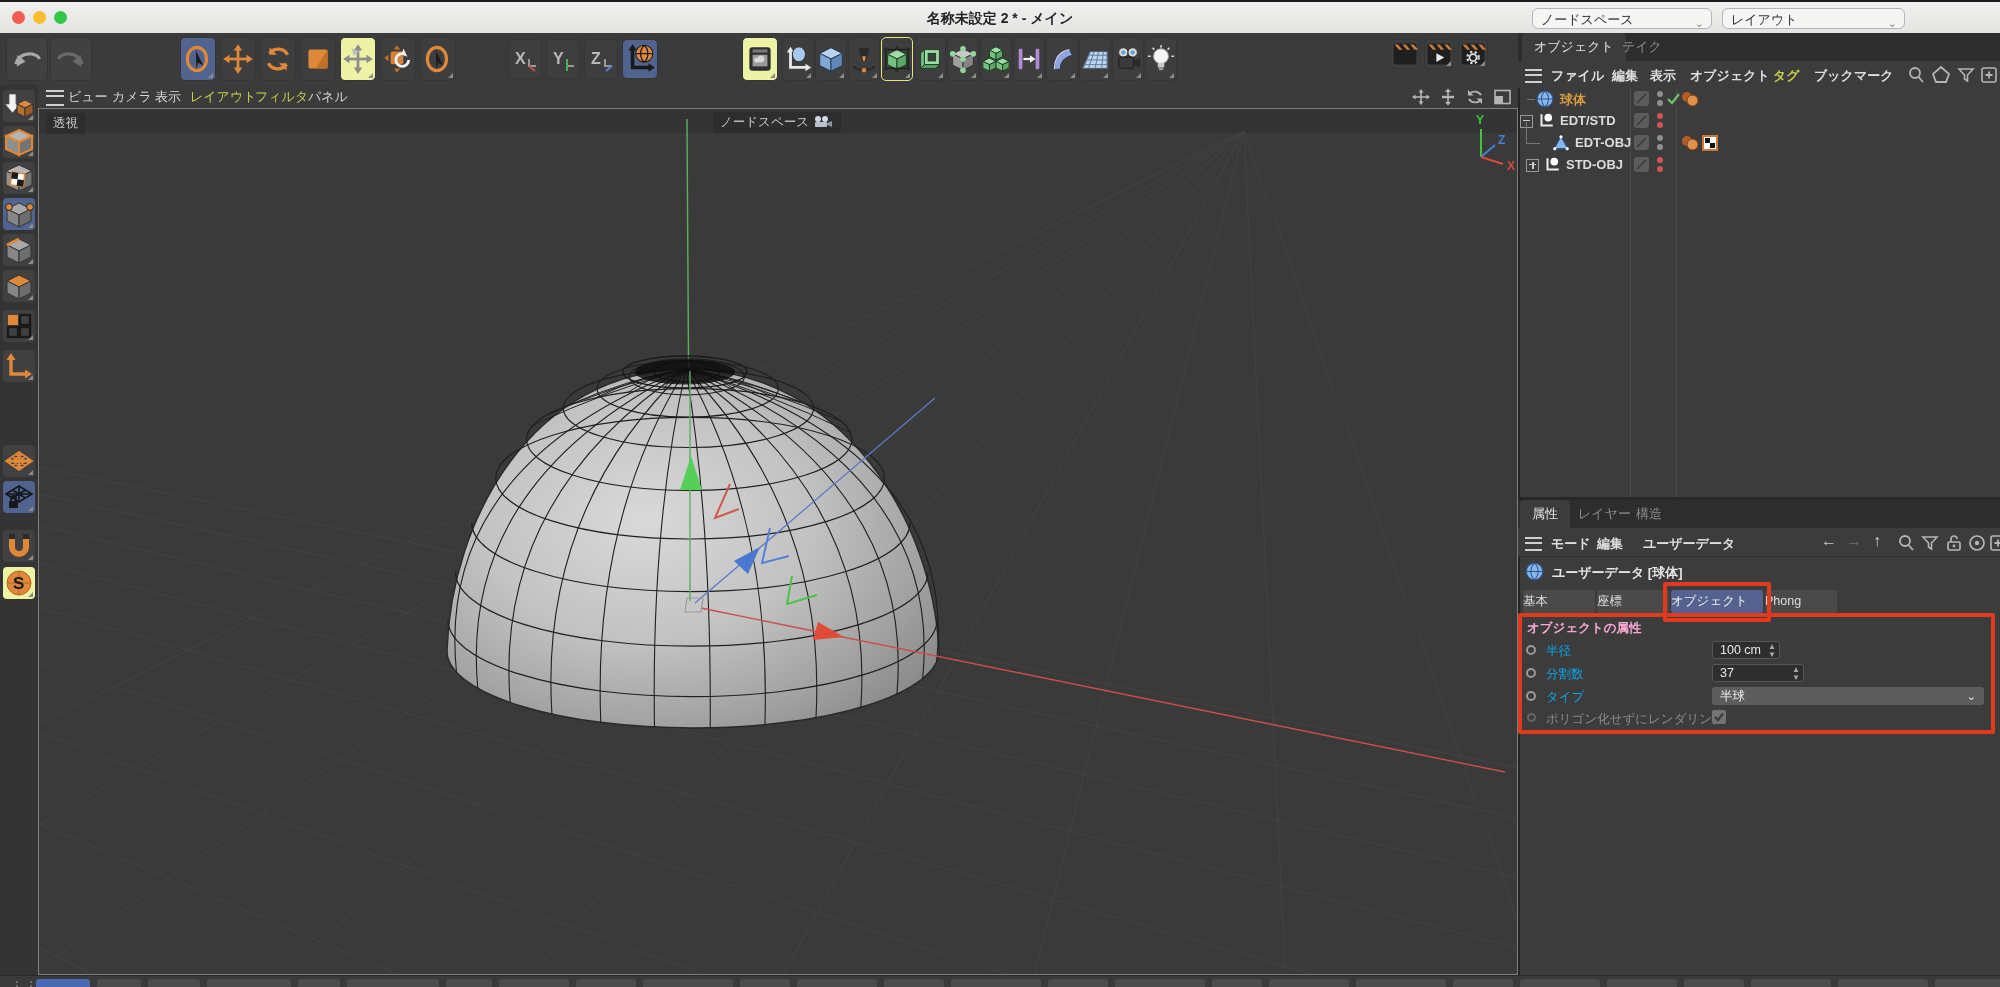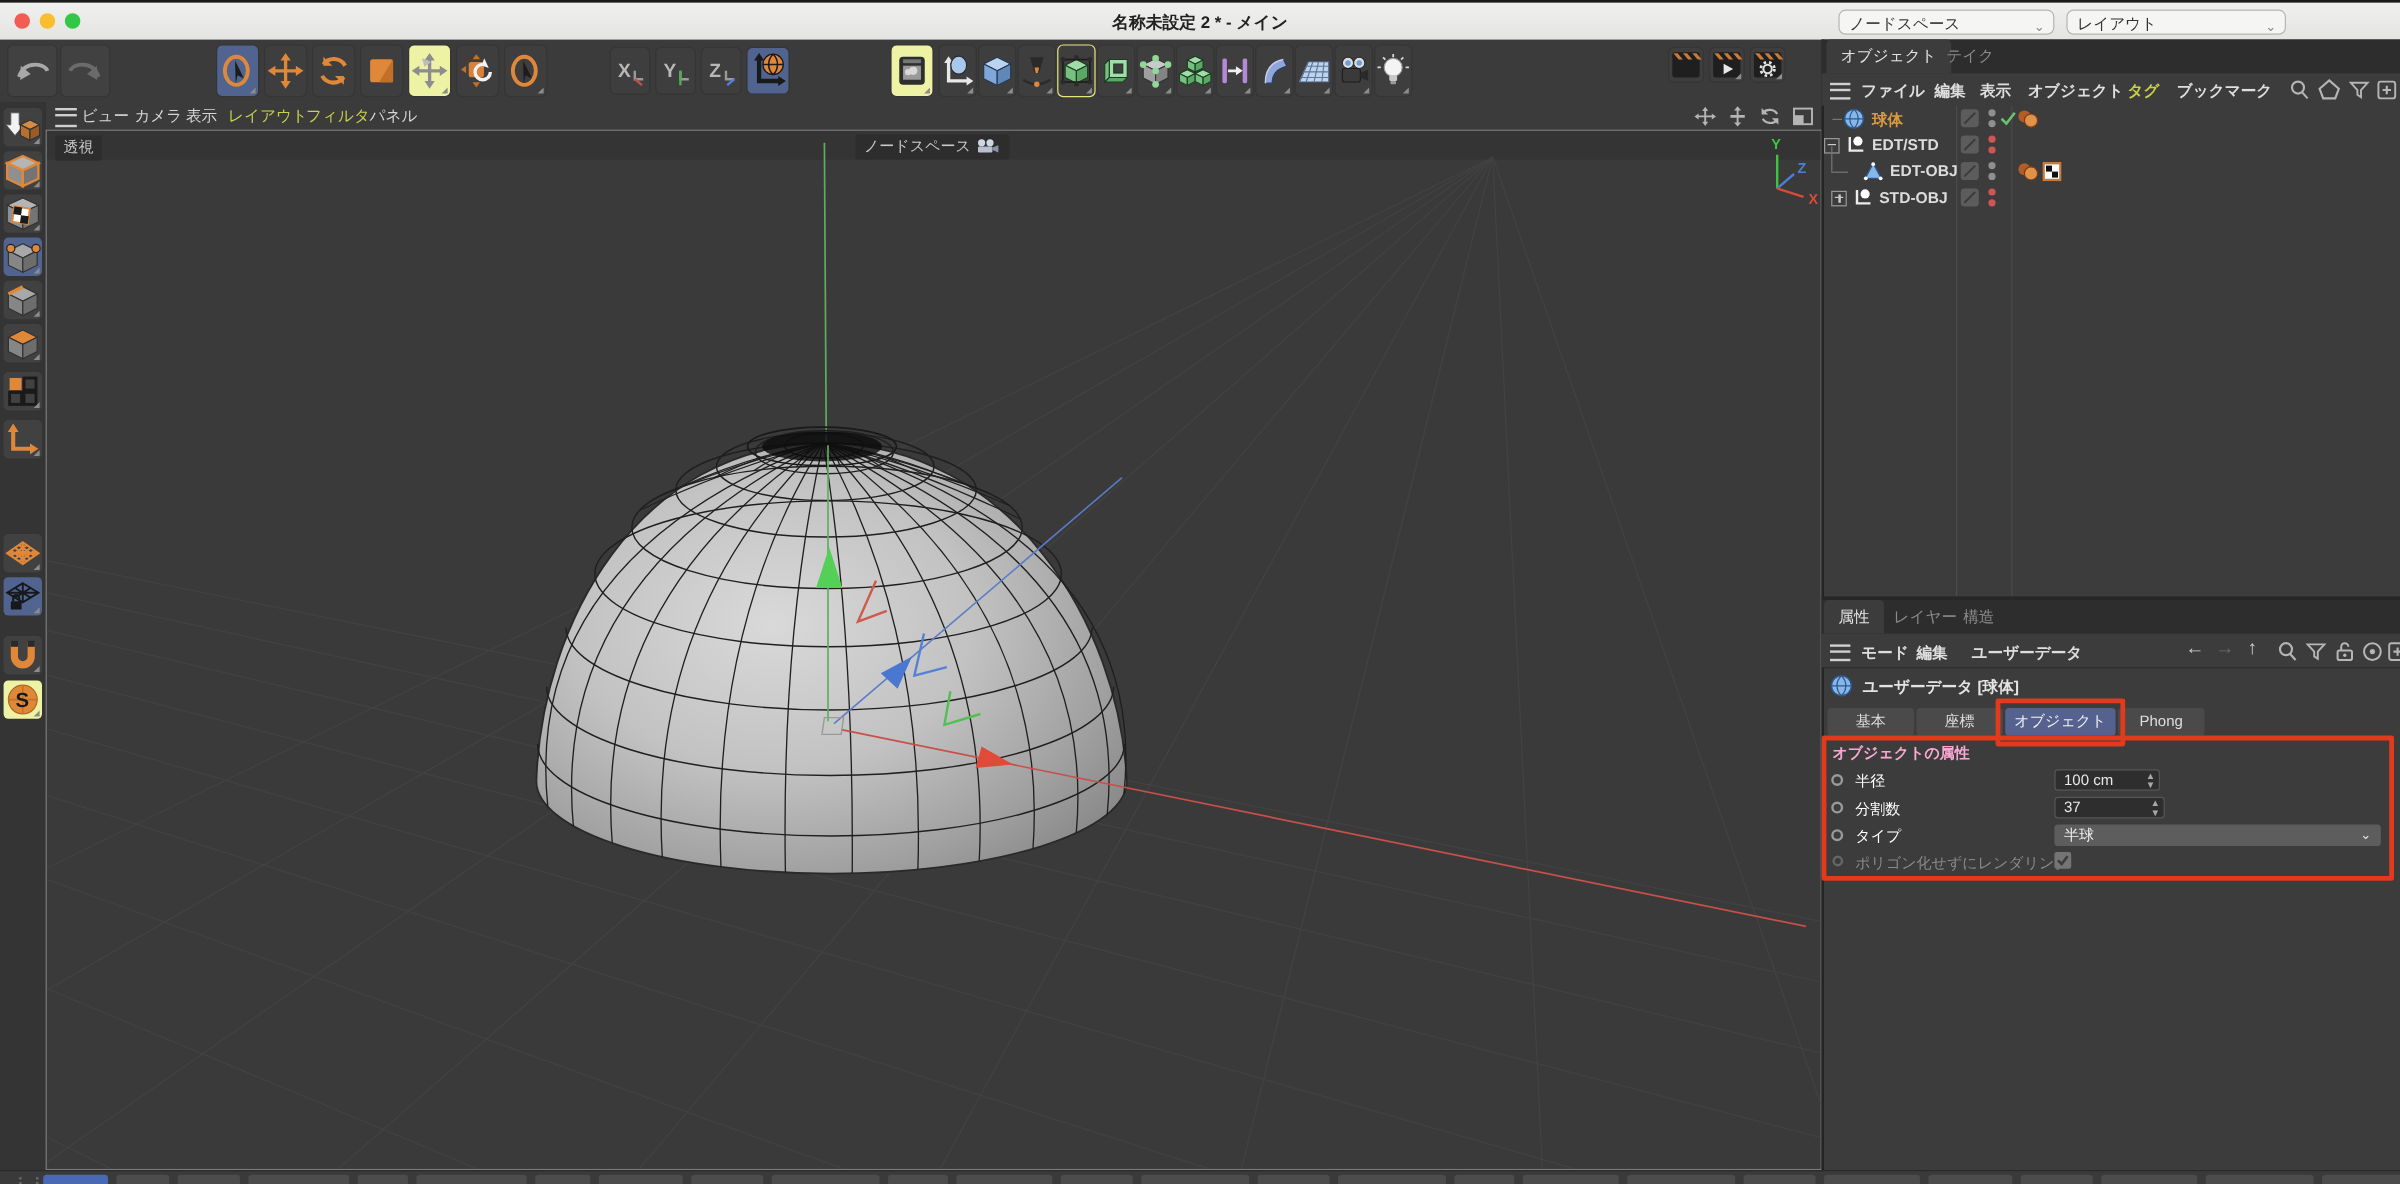--- a/index.html
+++ b/index.html
@@ -44,24 +44,24 @@
   .ptab{height:28px;line-height:28px;font-size:13px;color:#8a8a8a;padding:0 12px;}
   .ptab.active{background:#3c3c3c;color:#e3e3e3;border-radius:4px 4px 0 0;}
   .pmenu{font-size:13px;color:#dedede;font-weight:bold;}
   .pmenu.hl{color:#c9d04a;}
   .mini-ic{width:20px;height:20px;}
   .treelabel{font-size:13px;color:#dcdcdc;font-weight:bold;}
   .vline{width:1px;background:#4a4a4a;}
   .toggle-sq{width:15px;height:15px;background:#5c5c5c;border-radius:3px;}
   .dot{width:6px;height:6px;border-radius:50%;background:#8f8f8f;}
   .dot.red{background:#d05555;}
-  .seg{height:23px;line-height:23px;text-align:center;font-size:12.5px;color:#dedede;background:#4a4a4a;border-radius:3px;}
+  .seg{height:23px;line-height:23px;font-size:12.5px;color:#dedede;background:#4a4a4a;border-radius:3px;}
   .seg.sel{background:#55618e;color:#f0f0f0;}
   .redbox{border:4px solid #e23a1c;border-radius:2px;z-index:40;pointer-events:none;}
-  .prop-label{font-size:12.5px;color:#ffffff;}
+  .prop-label{font-size:12.5px;color:#0ea5e9;}
   .prop-label.dis{color:#8a8a8a;}
   .keyring{width:10px;height:10px;border:2px solid #9a9a9a;border-radius:50%;box-sizing:border-box;}
   .keyring.dim{border-color:#666;width:9px;height:9px;}
   .field{height:18px;background:#2e2e2e;border:1px solid #565656;border-radius:3px;color:#e8e8e8;
          font-size:12.5px;line-height:17px;padding-left:7px;box-sizing:border-box;}
   .stepper{position:absolute;right:3px;top:1px;color:#a8a8a8;font-size:8px;line-height:8px;}
   .dropdown{height:18px;background:#5d5d5d;border-radius:3px;color:#efefef;font-size:12.5px;line-height:18px;
             padding-left:8px;box-sizing:border-box;}
   .checkbox{width:14px;height:14px;background:#747474;border-radius:2px;}
   #bottomstrip{left:0;top:975px;width:2000px;height:12px;background:#3a3a3a;border-top:1px solid #2a2a2a;overflow:hidden;}
@@ -748,21 +748,21 @@
 <div class="abs seg" style="left:1765px;top:590px;width:72px;">Phong</div>
 
 <div class="abs redbox" style="left:1663px;top:582px;width:100px;height:32px;"></div>
 <div class="abs redbox" style="left:1518px;top:613px;width:469px;height:113px;"></div>
 
 <div class="abs" style="left:1527px;top:620px;font-size:12.5px;font-weight:bold;color:#f9a8d4;">オブジェクトの属性</div>
 
 <div class="abs" style="left:1518px;top:640px;width:469px;height:21px;">
   <div class="abs keyring" style="left:8px;top:5px;"></div>
   <span class="abs prop-label" style="left:28px;top:3px;">半径</span>
-  <div class="abs field" style="left:194px;top:1px;width:88px;">
+  <div class="abs field" style="left:194px;top:1px;width:68px;">
     <span>100 cm</span>
     <div class="stepper">▲<br>▼</div>
   </div>
 </div>
 
 <div class="abs" style="left:1518px;top:663px;width:469px;height:21px;">
   <div class="abs keyring" style="left:8px;top:5px;"></div>
   <span class="abs prop-label" style="left:28px;top:3px;">分割数</span>
   <div class="abs field" style="left:194px;top:1px;width:92px;">
     <span>37</span>

